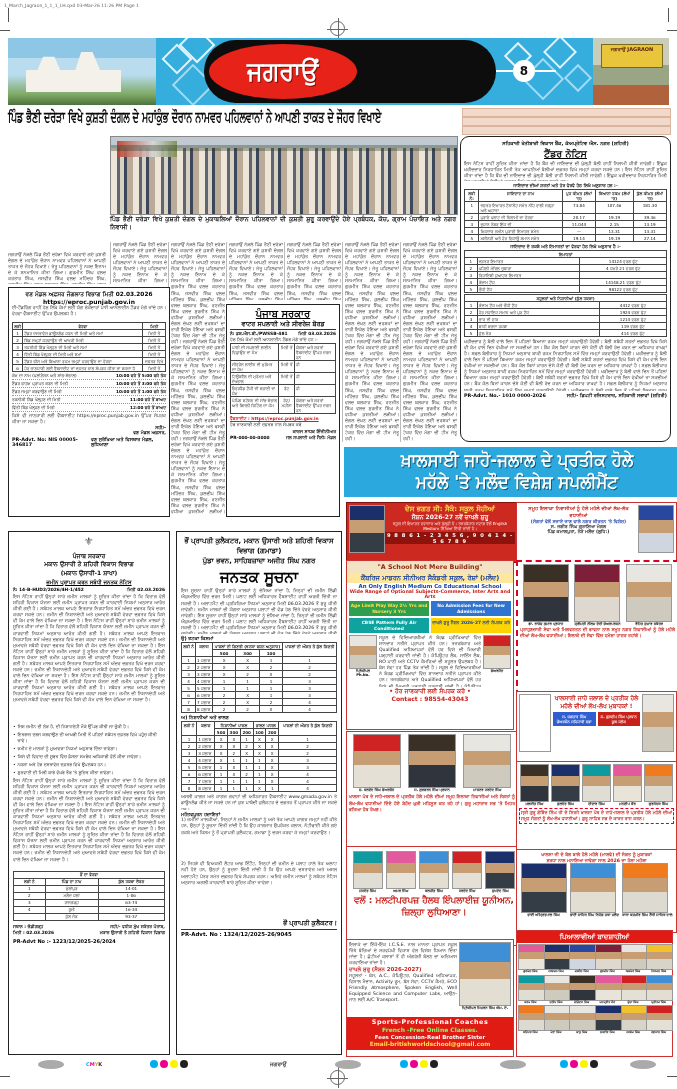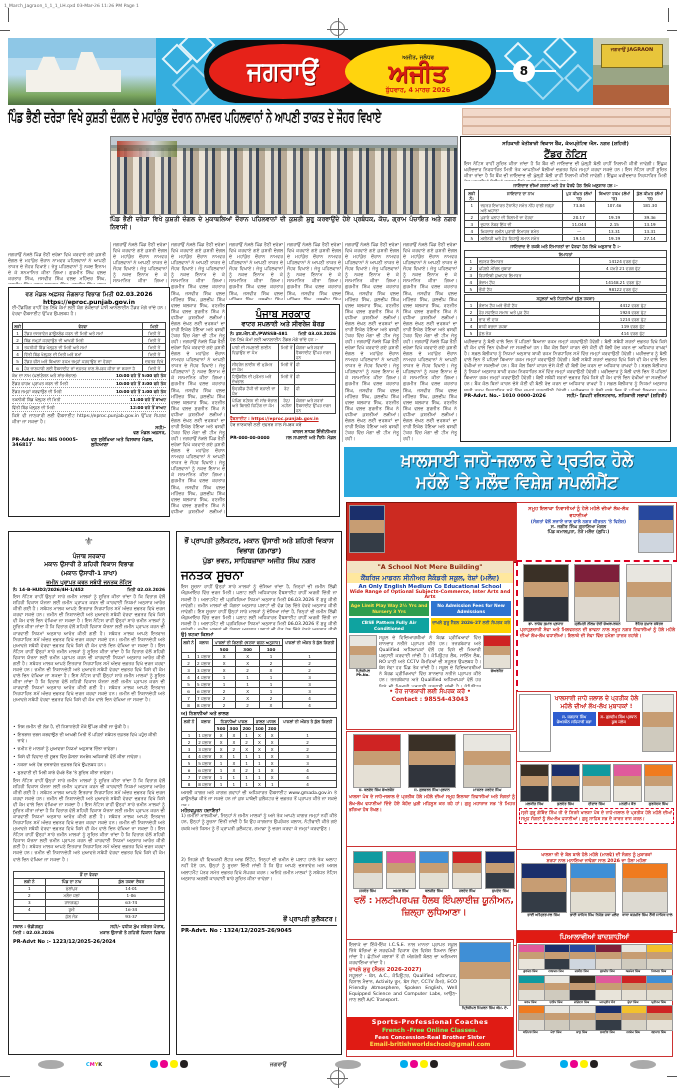--- a/index.html
+++ b/index.html
@@ -43,21 +43,21 @@
   .redrule{width:70%;height:2.5px;background:#d01712;margin:4px 0 5px 8px;}
   #leadphoto{left:110px;top:136px;width:346px;height:77px;border:1px solid #888;background:
     linear-gradient(180deg,#c2cad1 0 14%,rgba(0,0,0,0) 14%),
     repeating-linear-gradient(90deg,#ece5d8 0 6px,#5f6672 6px 9px,#d8d2c4 9px 13px,#3d475a 13px 16px,#b9ab97 16px 22px),
     linear-gradient(180deg,rgba(0,0,0,0) 0 62%,#c59f62 62%);}
   #leadphoto:before{content:"";position:absolute;left:6px;top:4px;width:60px;height:16px;background:linear-gradient(90deg,#b8422e,#d8d8d8 60%,#7e8d4e);opacity:.9;}
   #leadphoto:after{content:"";position:absolute;left:0;top:8px;width:100%;height:6px;background:rgba(40,60,40,.35);}
   #caption{left:110px;top:215px;width:346px;font-size:6.2px;font-weight:bold;line-height:1.35;color:#111;text-align:justify;}
   .bodycol{border-left:.5px solid #bbb;padding-left:2px;}
   
-  #tender{left:460px;top:136px;width:211px;height:306px;padding:3px;}
+  #tender{left:460px;top:136px;width:211px;height:306px;padding:3px;border-radius:9px;}
   #tender .dept{font-size:5px;font-weight:bold;text-align:center;}
   #tender .title{font-size:9.5px;font-weight:bold;text-align:center;text-decoration:underline;margin:1px 0;}
   .mtbl{width:100%;border-collapse:collapse;margin-top:1px;}
   .mtbl td,.mtbl th{border:.5px solid #444;font-size:4.1px;padding:.5px 1px;color:#111;vertical-align:top;}
   .mtbl th{text-align:center;font-weight:bold;}
   .mtbl .c{text-align:center;}
   .secline{font-size:4.4px;font-weight:bold;text-align:center;margin-top:2px;}
   .prline{font-size:4.8px;font-weight:bold;margin-top:2px;display:flex;justify-content:space-between;}
   
   #eproc{left:8px;top:287px;width:162px;height:230px;padding:3px;}
@@ -70,21 +70,21 @@
   
   #banner{left:344px;top:447px;width:346px;height:50px;background:#2ba9de;color:#fff;text-align:center;display:flex;flex-direction:column;justify-content:center;}
   #banner div{font-size:17.5px;font-weight:900;line-height:1.25;text-shadow:1px 1px 0 #14526e;white-space:nowrap;transform:scaleX(.95);}
   
   #housing{left:8px;top:531px;width:162px;height:524px;padding:4px;}
   #housing .h{font-size:6px;font-weight:bold;text-align:center;line-height:1.4;}
   #housing .u{font-size:5.4px;font-weight:bold;text-align:center;text-decoration:underline;margin-top:2px;}
   #emblem{width:14px;height:16px;margin:0 auto;color:#555;font-size:11px;text-align:center;line-height:1;}
   #gmada{left:176px;top:531px;width:166px;height:524px;padding:4px;}
   #gmada .h{font-size:7px;font-weight:bold;text-align:center;line-height:1.45;}
-  #gmada .big{font-size:12px;font-weight:900;text-align:left;margin:2px 0;}
+  #gmada .big{font-size:15px;font-weight:900;text-align:center;margin:2px 0;}
   .lbl{font-size:4.8px;font-weight:bold;margin-top:2px;}
   
   .portrait{border:1px solid #999;background:linear-gradient(180deg,var(--tb) 0 30%,#c79d73 30% 58%,var(--sh) 58%);}
   .t-blue{--tb:#27489e;--sh:#cfd6df}.t-pink{--tb:#e05a9c;--sh:#e8e4da}
   .t-orange{--tb:#f07b1f;--sh:#dddad2}.t-red{--tb:#cf2323;--sh:#e5e0d5}.t-gray{--tb:#e8e6e0;--sh:#cfcabe}
   .t-yellow{--tb:#f3c12c;--sh:#d8d4c8}.t-navy{--tb:#1b2f6b;--sh:#343c46}
   .t-suit{--tb:#3a3026;--sh:#30343c}.t-maroon{--tb:#7e1f3a;--sh:#ded8ce}
   .t-teal{--tb:#0f9aa0;--sh:#e0ddd4}.t-sky{--tb:#3f8fd6;--sh:#e2ded2}
   #adL1{left:346px;top:502px;width:166px;height:55px;background:#cc2a21;border:1px solid #7e120c;padding:2px;display:flex;}
   #adL1 .tx{flex:1;text-align:center;color:#fff;}
@@ -170,25 +170,20 @@
     <div class="dia" style="left:540px;top:2px;width:20px;height:20px;"></div>
     <div class="dia2" style="left:560px;top:30px;width:16px;height:16px;"></div>
     <div class="abs" id="gurdwara"></div>
     <div class="abs" id="station">
       <div id="stationsign">ਜਗਰਾਉਂ JAGRAON</div>
     </div>
     <div class="abs" id="capsule">
       <div id="cityoval">
           <span>ਜਗਰਾਉਂ</span>
         </div>
-      <div id="paperoval">
-        <div class="ed">ਅਜੀਤ, ਜਲੰਧਰ</div>
-        <div class="nm">ਅਜੀਤ</div>
-        <div class="dt">ਬੁੱਧਵਾਰ, 4 ਮਾਰਚ 2026</div>
-      </div>
     </div>
     <div id="pageline"></div>
     <div id="pagecircle">8</div>
   </div>
 
   <div class="abs" id="headline">
     <span>ਪਿੰਡ ਭੈਣੀ ਦਰੇੜਾ ਵਿਖੇ ਕੁਸ਼ਤੀ ਦੰਗਲ ਦੇ ਮਹਾਂਕੁੰਭ ਦੌਰਾਨ ਨਾਮਵਰ ਪਹਿਲਵਾਨਾਂ ਨੇ ਆਪਣੀ ਤਾਕਤ ਦੇ ਜੌਹਰ ਵਿਖਾਏ</span>
   </div>
   <div class="pinkbar" style="top:108px;"></div>
   <div class="pinkbar" style="top:117px;"></div>
@@ -743,20 +738,26 @@
     <div class="jtext" style="height:16px;margin-top:2px;">ਅਸਲੀ ਕਾਗਜ਼ ਅਤੇ ਕਾਗਜ਼ ਗਵਾਹਾਂ ਦੀ ਅਧਿਕਾਰਤ ਵੈੱਬਸਾਈਟ www.gmada.gov.in ਤੇ ਡਾਊਨਲੋਡ ਕੀਤੇ ਜਾ ਸਕਦੇ ਹਨ ਜਾਂ ਕੁਝ ਪਾਬੰਦੀ ਕੁਲੈਕਟਰ ਦੇ ਦਫ਼ਤਰ ਤੋਂ ਪ੍ਰਾਪਤ ਕੀਤੇ ਜਾ ਸਕਦੇ ਹਨ।</div>
     <div class="lbl">ਮਹੱਤਵਪੂਰਨ ਹਦਾਇਤਾਂ</div>
     <div class="jtext" style="height:42px;">1) ਜ਼ਮੀਨਾਂ ਮਾਲਕੀਆਂ, ਜਿਨ੍ਹਾਂ ਨੇ ਜ਼ਮੀਨ ਮਾਲਕਾਂ ਨੂੰ ਅਜੇ ਤੱਕ ਆਪਣੇ ਕਾਗਜ਼ ਜਮ੍ਹਾਂ ਨਹੀਂ ਕੀਤੇ ਹਨ, ਉਨ੍ਹਾਂ ਨੂੰ ਸੂਚਨਾ ਦਿੱਤੀ ਜਾਂਦੀ ਹੈ ਕਿ ਉਹ ਕਾਗਜ਼ਾਤ ਉਪਰੋਕਤ ਕਲਾਸ, ਨੋਟੀਫਾਈ ਕੀਤੇ ਗਏ ਰਕਬੇ ਅਤੇ ਕਿਸਮ ਨੂੰ ਭੌਂ ਪ੍ਰਾਪਤੀ ਕੁਲੈਕਟਰ, ਗਮਾਡਾ ਨੂੰ ਦਰਜ ਕਰਵਾ ਕੇ ਜਮ੍ਹਾਂ ਕਰਵਾਉਣ।</div>
     <div class="jtext" style="height:56px;margin-top:2px;">2) ਜਿਹੜੇ ਵੀ ਵਿਅਕਤੀ ਲੈਟਰ ਆਫ਼ ਇੰਟੈਂਟ, ਜਿਨ੍ਹਾਂ ਦੀ ਜ਼ਮੀਨ ਦੇ ਪਲਾਟ ਹਾਲੇ ਤੱਕ ਅਲਾਟ ਨਹੀਂ ਹੋਏ ਹਨ, ਉਨ੍ਹਾਂ ਨੂੰ ਸੂਚਨਾ ਦਿੱਤੀ ਜਾਂਦੀ ਹੈ ਕਿ ਉਹ ਆਪਣੇ ਦਸਤਾਵੇਜ਼ ਅਤੇ ਅਸਲ ਅਲਾਟਮੈਂਟ ਪੱਤਰ ਸਮੇਤ ਦਫ਼ਤਰ ਵਿਖੇ ਸੰਪਰਕ ਕਰਨ। ਅਜਿਹੇ ਜ਼ਮੀਨ ਮਾਲਕਾਂ ਨੂੰ ਸਬੰਧਤ ਨੋਟਿਸ ਅਨੁਸਾਰ ਅਗਲੀ ਕਾਰਵਾਈ ਬਾਰੇ ਸੂਚਿਤ ਕੀਤਾ ਜਾਵੇਗਾ।</div>
     <div style="text-align:right;font-size:6.4px;font-weight:bold;margin-top:2px;">ਭੌਂ ਪ੍ਰਾਪਤੀ ਕੁਲੈਕਟਰ।</div>
     <div style="font-size:5.4px;font-weight:bold;margin-top:2px;border-top:1px solid #333;padding-top:1px;">PR-Advt. No : 1324/12/2025-26/9045</div>
   </div>
 
   <div class="abs" id="adL1">
     <div class="portrait t-navy" style="width:34px;height:46px;"></div>
+    <div class="tx">
+      <div class="y">ਦੇਸ ਭਗਤ ਸੀ: ਸੈਕੰ: ਸਕੂਲ ਸੋਹੀਆਂ</div>
+      <div class="w">ਸੈਸ਼ਨ 2026-27 ਨਵੇਂ ਦਾਖਲੇ ਸ਼ੁਰੂ</div>
+      <div class="s">ਸਕੂਲ ਦੀ ਇਮਾਰਤ ਹਵਾਦਾਰ ਅਤੇ ਖੁੱਲ੍ਹੀ ਹੈ। ਤਜਰਬੇਕਾਰ ਸਟਾਫ਼ ਵੱਲੋਂ English Medium ਸਿੱਖਿਆ ਦਿੱਤੀ ਜਾਂਦੀ ਹੈ।</div>
+      <div class="ph">9 8 8 6 1 - 2 3 4 5 6 ,  9 0 4 1 4 - 5 6 7 8 9</div>
+    </div>
   </div>
 
   <div class="abs" id="adR1">
     <div class="tx">
       <div class="r">ਸਮੂਹ ਇਲਾਕਾ ਨਿਵਾਸੀਆਂ ਨੂੰ ਹੋਲੇ ਮਹੱਲੇ ਦੀਆਂ ਲੱਖ-ਲੱਖ ਵਧਾਈਆਂ</div>
       <div class="b">(ਸੰਗਤਾਂ ਵੱਲੋਂ ਸਜਾਏ ਜਾਣ ਵਾਲੇ ਨਗਰ ਕੀਰਤਨ 'ਤੇ ਵਿਸ਼ੇਸ਼)</div>
       <div class="k">ਸ. ਜਗੀਰ ਸਿੰਘ ਗੁਰਾਇਆ ਮੰਗਲ</div>
       <div class="k">ਪਿੰਡ ਕਮਾਲਪੁਰਾ, ਨੇੜੇ ਮਲੌਦ (ਲੁਧਿ:)</div>
     </div>
     <div class="portrait t-blue" style="width:34px;height:46px;"></div>

